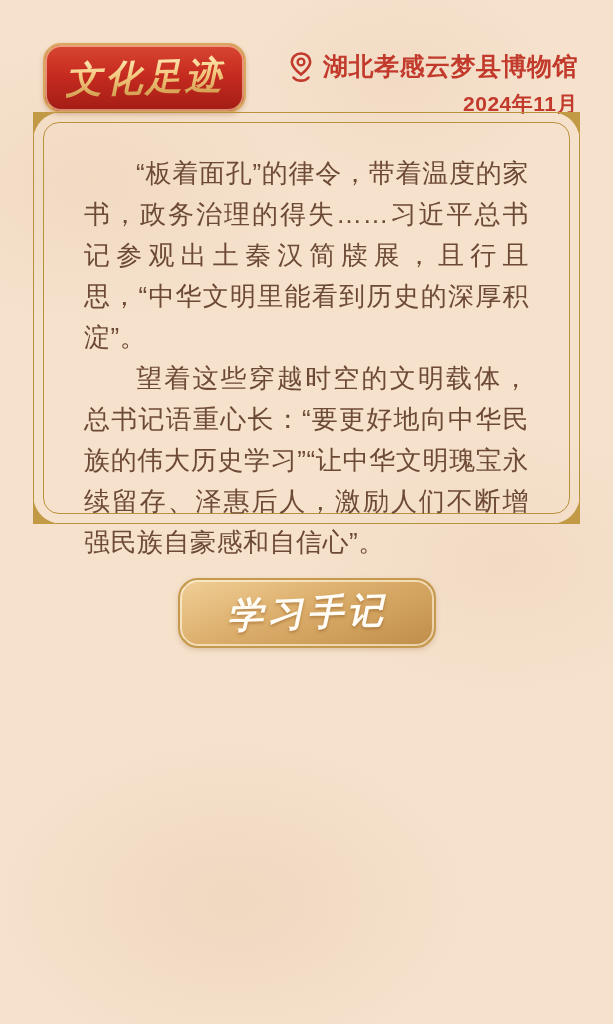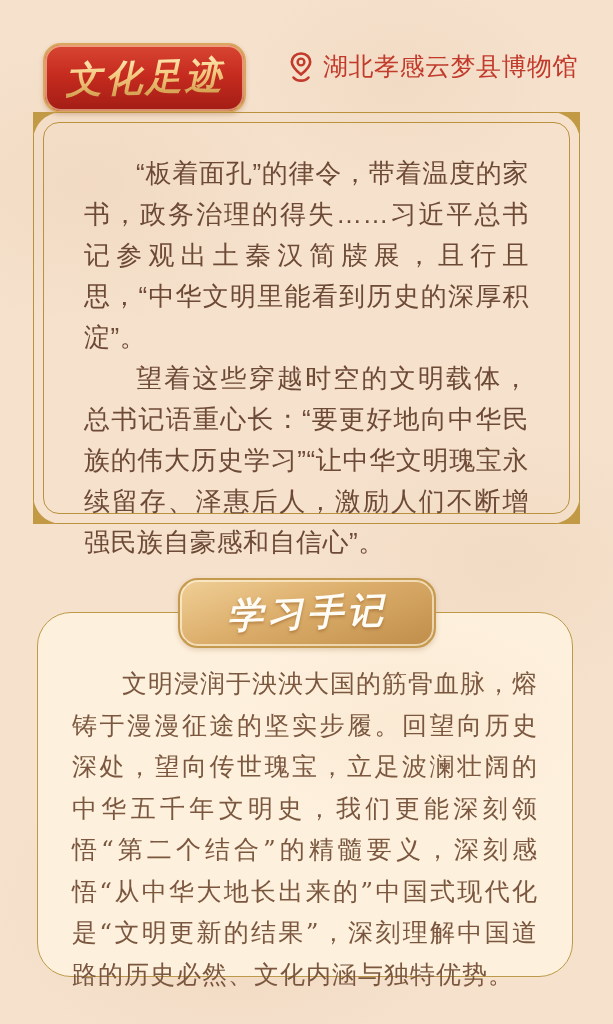--- a/index.html
+++ b/index.html
@@ -41,21 +41,21 @@
     font-family:"DejaVu Serif","Liberation Serif",serif;
     font-style:italic; font-weight:bold; font-size:37px; letter-spacing:3px;
     background:linear-gradient(180deg,#ffe7b0 10%, #f3c87f 45%, #d09a4b 90%);
     -webkit-background-clip:text; background-clip:text; color:transparent;
     text-shadow:0 2px 3px rgba(90,20,10,.0);
     transform:rotate(-2deg);
   }
 
   .header-right { text-align:right; padding-top:7px; color:#c23a2b; }
   .location-row { display:flex; align-items:center; justify-content:flex-end; gap:7px; }
-  .location-text { font-size:25px; font-weight:normal; letter-spacing:.5px; }
+  .location-text { font-size:25px; font-weight:bold; letter-spacing:.5px; }
   .pin { width:30px; height:32px; flex:0 0 auto; }
   .date-text { font-size:21px; font-weight:bold; margin-top:7px; letter-spacing:.5px; }
 
   
   .frame {
     position:absolute; left:33px; top:112px; width:547px; height:412px;
     border:1.5px solid #b9923f;
   }
   .frame-inner {
     position:absolute; left:9px; top:9px; right:9px; bottom:9px;
@@ -123,20 +123,21 @@
       <div class="location-row">
         <span class="pin">
           <svg viewBox="0 0 30 32" width="30" height="32">
             <path d="M15 2.5 C9.6 2.5 5.8 6.3 5.8 11 C5.8 16.2 15 23.5 15 23.5 C15 23.5 24.2 16.2 24.2 11 C24.2 6.3 20.4 2.5 15 2.5 Z" fill="none" stroke="#c23a2b" stroke-width="2.6"></path>
             <circle cx="15" cy="11" r="3.4" fill="none" stroke="#c23a2b" stroke-width="2.4"></circle>
             <path d="M7.5 26.5 C9 28.6 12 29.6 15 29.6 C18 29.6 21 28.6 22.5 26.5" fill="none" stroke="#c23a2b" stroke-width="2.6" stroke-linecap="round"></path>
           </svg>
         </span>
         <span class="location-text">湖北孝感云梦县博物馆</span>
       </div>
+      <div class="date-text">2024年11月</div>
     </div>
   </div>
 
   <div class="frame">
     <span class="corner tl">
       <svg width="26" height="26" viewBox="0 0 26 26">
           <path d="M0 0 H26 C11 3 3 11 0 26 Z" fill="#c29a45"></path>
         </svg>
     </span>
     <span class="corner tr">
@@ -161,17 +162,14 @@
   </div>
 
   <div class="badge-gold">
     <span class="notch tl"></span>
     <span class="notch tr"></span>
     <span class="notch bl"></span>
     <span class="notch br"></span>
     <span class="badge-gold-text">学习手记</span>
   </div>
 
-  <div class="notes-card">
-    <p class="notes-par">文明浸润于泱泱大国的筋骨血脉，熔铸于漫漫征途的坚实步履。回望向历史深处，望向传世瑰宝，立足波澜壮阔的中华五千年文明史，我们更能深刻领悟“第二个结合”的精髓要义，深刻感悟“从中华大地长出来的”中国式现代化是“文明更新的结果”，深刻理解中国道路的历史必然、文化内涵与独特优势。</p>
-  </div>
 
 </div>
 
 </body></html>

